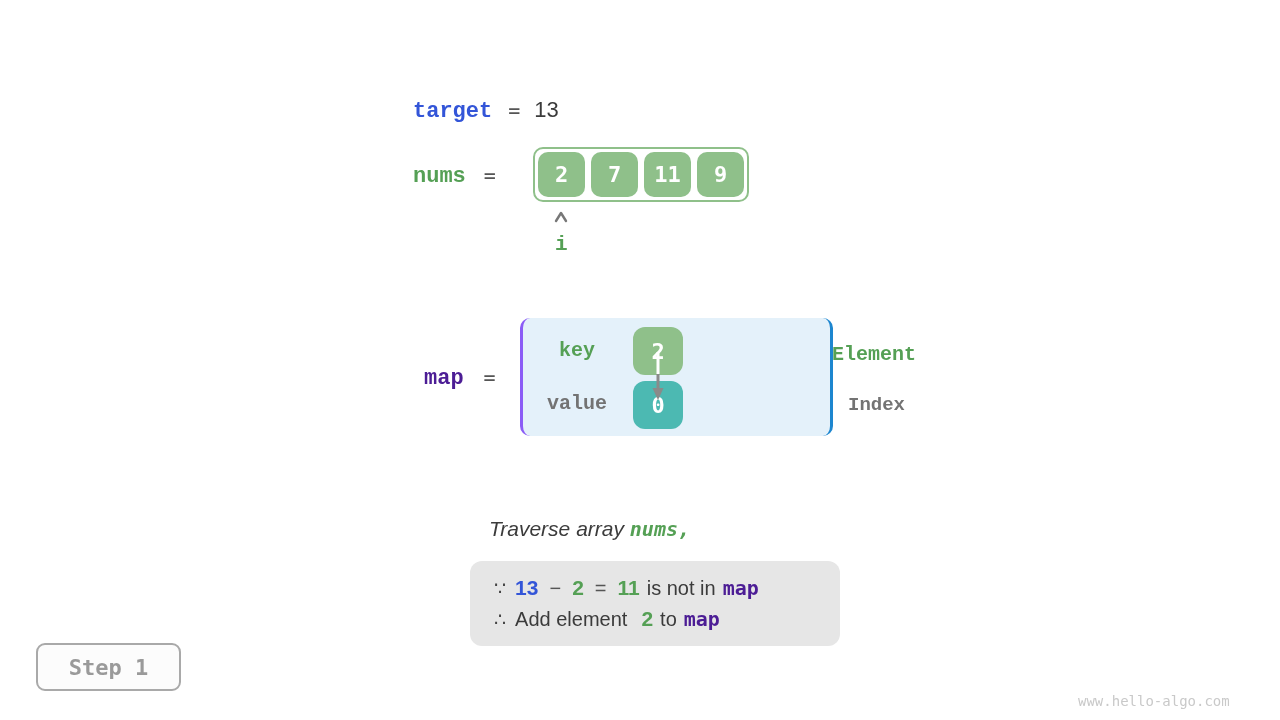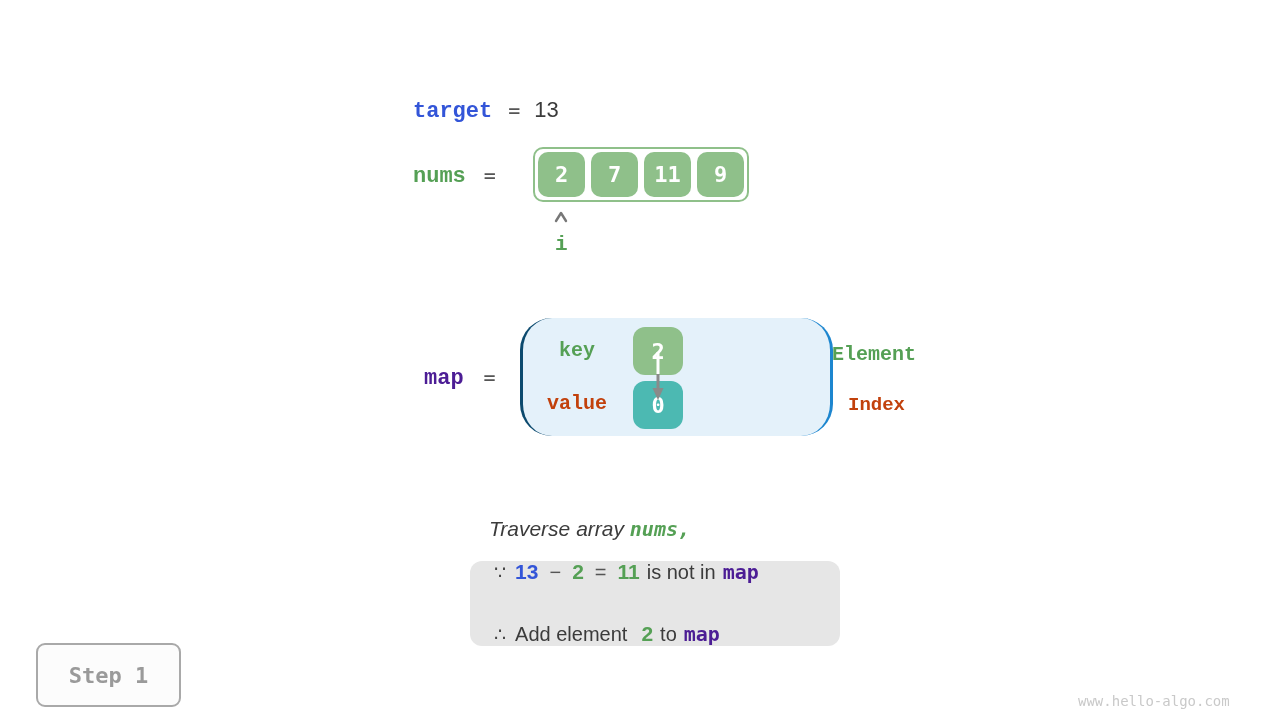--- a/index.html
+++ b/index.html
@@ -5,21 +5,21 @@
   * { margin: 0; padding: 0; box-sizing: border-box; }
   html, body { width: 1280px; height: 720px; background: #ffffff; overflow: hidden; }
   body { position: relative; font-family: "Liberation Sans", sans-serif; }
 
   .mono  { font-family: Liberation Mono, monospace; font-weight: bold; }
   .sans  { font-family: "Liberation Sans", sans-serif; }
 
   .blue-royal  { color: #3355d8; }
   .blue-bright { color: #4c1d95; }
   .green-txt   { color: #55a055; }
-  .teal-txt    { color: #c2410c; text-align: right; }
+  .teal-txt    { color: #737373; text-align: right; }
   .gray-eq     { color: #555555; }
 
   .abs { position: absolute; }
 
   
   .target-row { left: 413px; top: 97px; display: flex; align-items: baseline; }
   .target-row .lbl { font-size: 22px; }
   .target-row .eq  { font-size: 20px; margin: 0 14px 0 16px; font-family: "DejaVu Sans Mono", monospace; }
   .target-row .val { font-size: 22px; color: #3b3b3b; }
 
@@ -37,22 +37,22 @@
 
   .pointer-caret { left: 553px; top: 210px; }
   .pointer-i { left: 555px; top: 233px; font-size: 21px; }
 
   
   .map-label-row { left: 424px; top: 365px; display: flex; align-items: baseline; }
   .map-label-row .lbl { font-size: 22px; }
   .map-label-row .eq  { font-size: 20px; margin-left: 20px; font-family: "DejaVu Sans Mono", monospace; }
 
   .map-box { left: 520px; top: 318px; width: 313px; height: 118px;
-    background: #e4f1fa; border-left: 3px solid #0c4a6e; border-right: 3px solid #1d86cf;
-    border-radius: 32px; }
+    background: #e4f1fa; border-left: 3px solid #8b5cf6; border-right: 3px solid #1d86cf;
+    border-radius: 10px; }
   .map-key-label   { left: 36px; top: 21px; font-size: 20px; }
   .map-value-label { left: 24px; top: 74px; font-size: 20px; }
   .map-key-cell   { left: 110px; top: 9px;  width: 50px; height: 48px; border-radius: 12px;
     background: #8fc08a; color: #fff; font-family: "DejaVu Sans Mono", monospace; font-weight: bold;
     font-size: 22px; display: flex; align-items: center; justify-content: center; }
   .map-value-cell { left: 110px; top: 63px; width: 50px; height: 48px; border-radius: 12px;
     background: #4cb9b2; color: #fff; font-family: "DejaVu Sans Mono", monospace; font-weight: bold;
     font-size: 22px; display: flex; align-items: center; justify-content: center; z-index: 1; }
   .map-arrow { left: 127px; top: 34px; z-index: 2; }
 
@@ -65,25 +65,25 @@
 
   
   .note-box { left: 470px; top: 561px; width: 370px; height: 85px; background: #e6e6e6;
     border-radius: 12px; display: flex; flex-direction: column; justify-content: center;
     gap: 7px; padding-left: 24px; }
   .note-line { display: flex; align-items: baseline; font-size: 20px; color: #3b3b3b; }
   .note-line .sym { color: #444444; margin-right: 9px; font-size: 19px; }
   .note-line .num { font-weight: bold; font-size: 21px; }
   .note-line .op  { color: #555555; margin: 0 11px; }
   .note-line .code { font-family: "DejaVu Sans Mono", monospace; font-weight: bold; font-size: 20px; }
-  .note-line .t { margin: 16px 7px; }
+  .note-line .t { margin: 0 7px; }
   .note-line .t-first { margin-right: 14px; }
 
   
-  .step-button { left: 36px; top: 643px; width: 145px; height: 64px; background: #fcfcfc;
+  .step-button { left: 36px; top: 643px; width: 145px; height: 48px; background: #fcfcfc;
     border: 2px solid #a9a9a9; border-radius: 9px; display: flex; align-items: center;
     justify-content: center; font-family: "DejaVu Sans Mono", monospace; font-weight: bold;
     font-size: 22px; color: #9a9a9a; }
 
   .watermark { left: 1078px; top: 677px; font-family: "DejaVu Sans Mono", monospace;
     font-size: 14px; color: #c9c9c9; margin-top: 16px; }
 </style>
 </head>
 <body>
 

